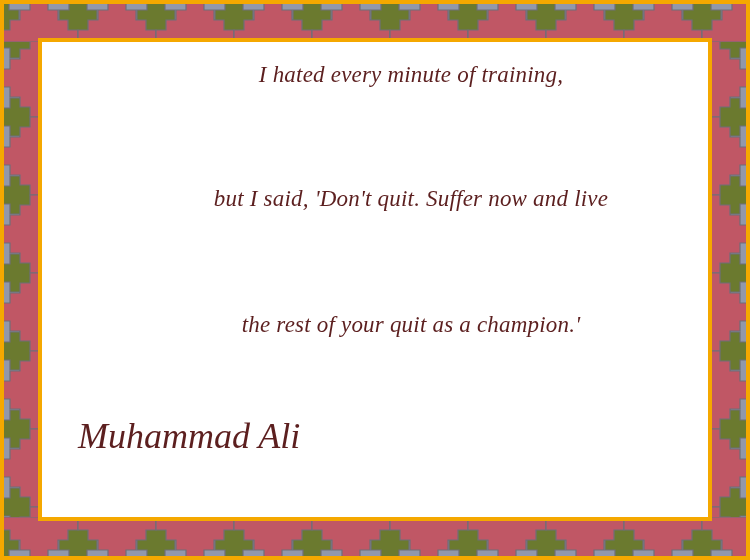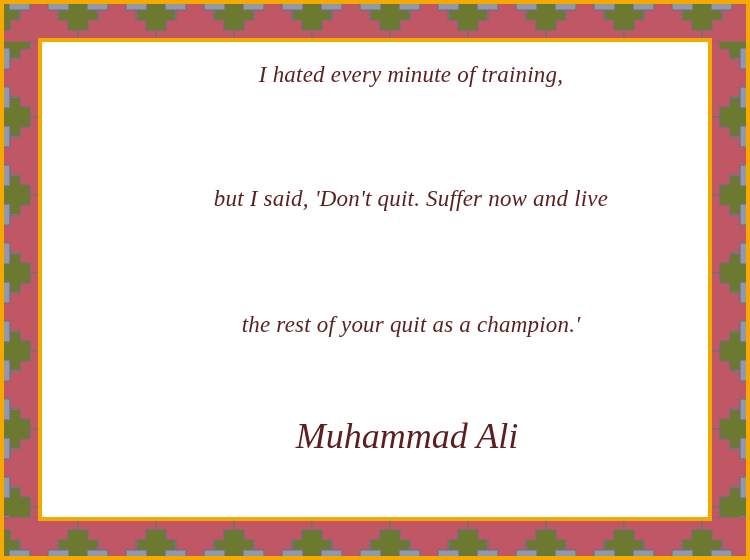--- a/index.html
+++ b/index.html
@@ -84,21 +84,20 @@
   }
 
   .line-0 { top: 18px;  padding-right: 12px; }
   .line-1 { top: 142px; padding-right: 12px; text-align: center; }
   .line-2 { top: 268px; padding-right: 10px; }
 
   .attribution {
     position: absolute;
     top: 372px;
     width: 100%;
-    text-align: center;
     color: #5c1f1f;
     font-family: "Liberation Serif", serif;
     font-style: italic;
     font-size: 36px;
     line-height: 44px;
     white-space: nowrap;
     padding-right: 8px;
     box-sizing: border-box;
   }
 </style>

